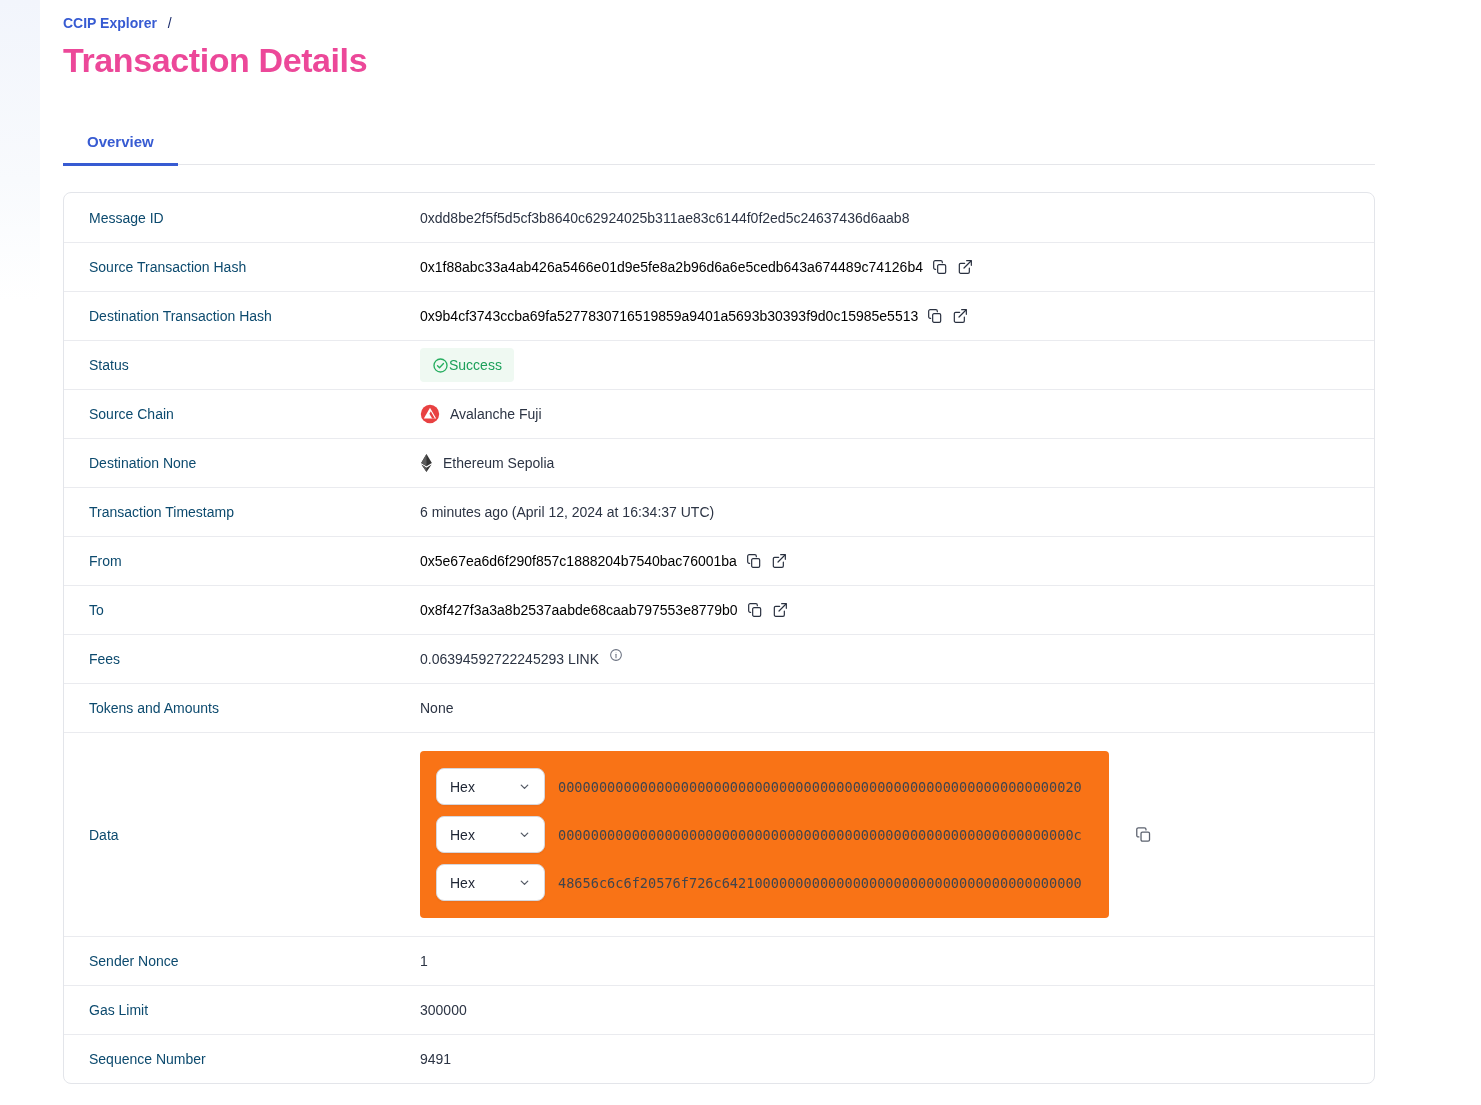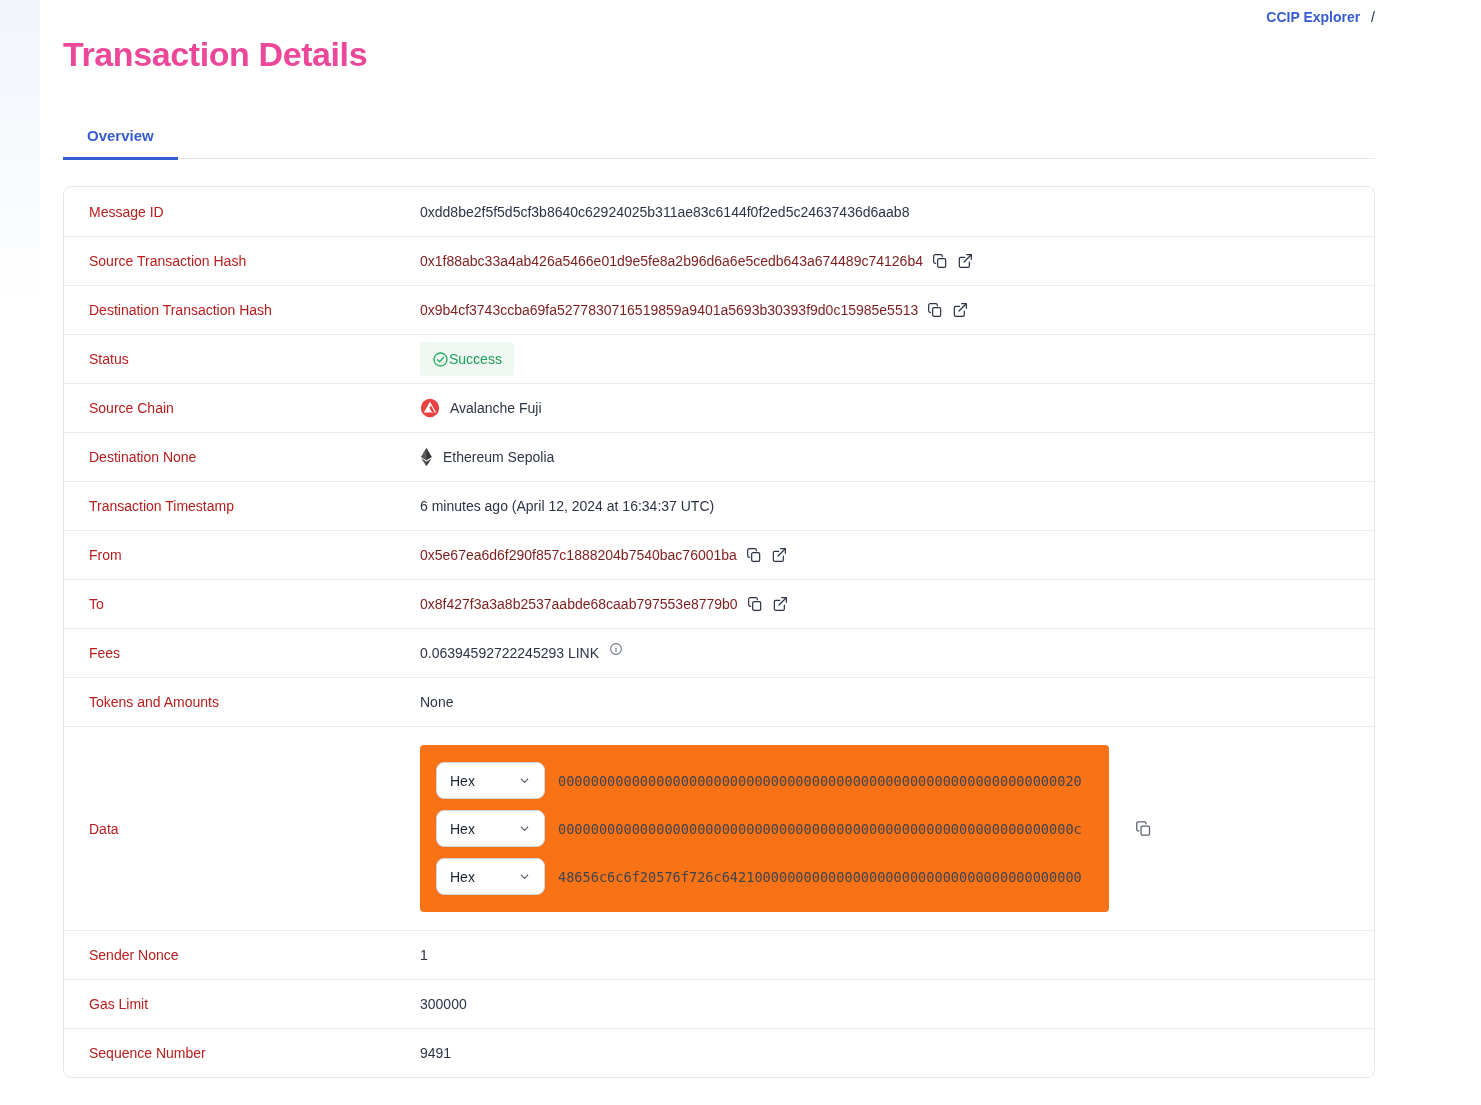--- a/index.html
+++ b/index.html
@@ -10,21 +10,21 @@
     color: #2c3444; overflow: hidden;
   }
   .left-strip {
     position: absolute; left: 0; top: 0; width: 40px; height: 300px;
     background: linear-gradient(180deg, #f2f5fc 0%, #f8fafd 60%, rgba(255,255,255,0) 100%);
     pointer-events: none;
   }
   .content { position: absolute; left: 63px; top: 0; width: 1312px; }
 
   
-  .breadcrumb { margin-top: 9px; font-size: 14px; font-weight: 700; line-height: 16px; text-align: right; }
+  .breadcrumb { margin-top: 15px; font-size: 14px; font-weight: 700; line-height: 16px; }
   .breadcrumb .bc-link { color: #375bd2; text-decoration: none; cursor: pointer; }
   .breadcrumb .bc-sep { color: #1a2b6b; margin-left: 7px; font-weight: 400; }
   .page-title {
     margin-top: 9px; font-size: 34px; font-weight: 700; color: #ec4899;
     letter-spacing: -0.4px; line-height: 40px;
   }
 
   
   .tabs { margin-top: 45px; display: flex; border-bottom: 1px solid #e5e6ea; }
   .tab {
@@ -32,24 +32,24 @@
     border-bottom: 3px solid #375bd2; margin-bottom: -2px; cursor: pointer; text-align: center;
   }
 
   
   .card { margin-top: 27px; border: 1px solid #e3e5ea; border-radius: 8px; background: #fff; }
   .row {
     display: flex; align-items: center; min-height: 49px;
     padding: 6px 25px; border-top: 1px solid #eaebef;
   }
   .row:first-child { border-top: none; }
-  .row-label { width: 331px; flex-shrink: 0; font-size: 14px; color: #b91c1c; line-height: 18px; }
+  .row-label { width: 331px; flex-shrink: 0; font-size: 14px; color: #0c4a6e; line-height: 18px; }
   .row-value { display: flex; align-items: center; gap: 9px; font-size: 14px; color: #2c3444; line-height: 18px; }
 
-  .hash-link { color: #7f1d1d; text-decoration: none; cursor: pointer; }
+  .hash-link { color: #000000; text-decoration: none; cursor: pointer; }
   .icon-btn {
     display: inline-flex; align-items: center; justify-content: center;
     background: none; border: none; padding: 0; cursor: pointer; color: #2a3140;
   }
   .icon-btn svg { display: block; }
 
   
   .badge {
     display: inline-flex; align-items: center; 
     background: #eff9f2; color: #1ca05a; border-radius: 4px;

